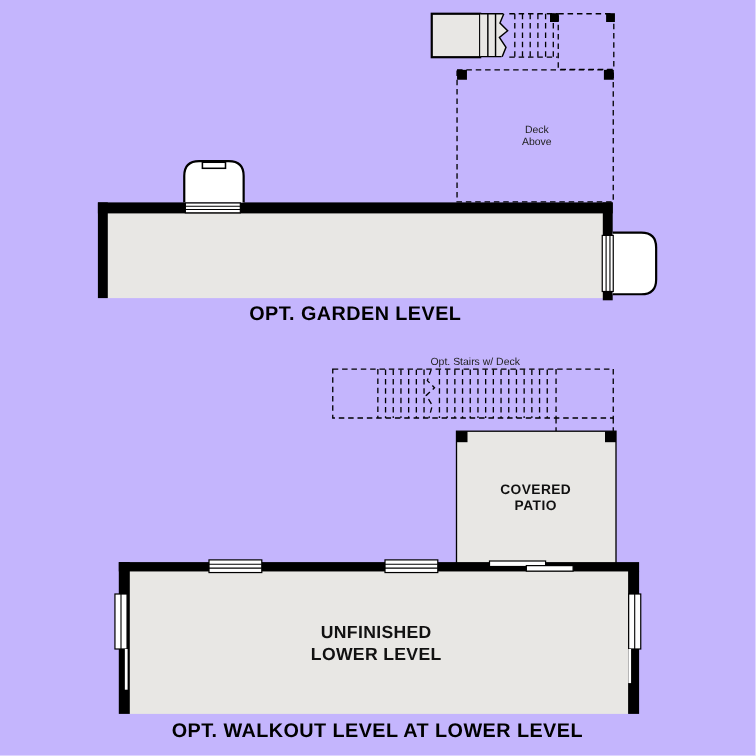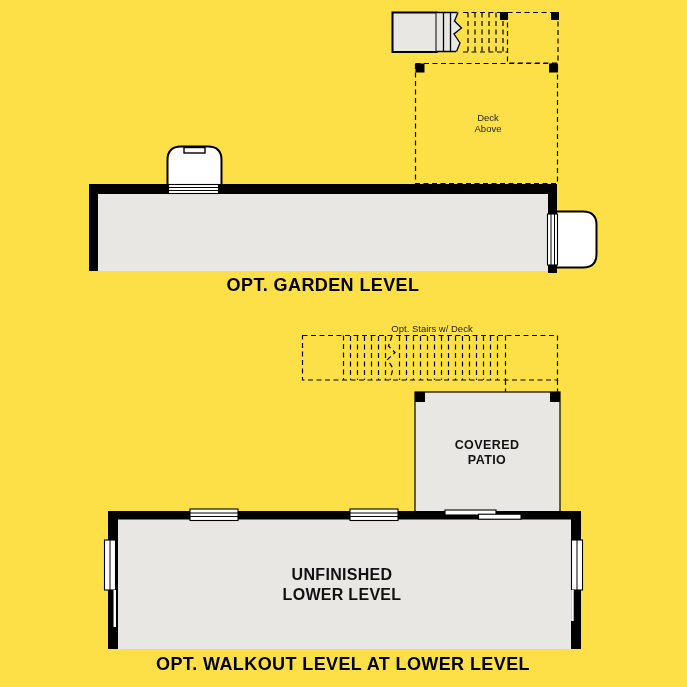--- a/index.html
+++ b/index.html
@@ -1,16 +1,16 @@
 <!DOCTYPE html>
 <html><head>
 <meta charset="utf-8">
 <style>
   html,body{margin:0;padding:0;background:#fff;}
-  .canvas{position:relative;width:687px;height:687px;background:#fde047;overflow:hidden;}
+  .canvas{position:relative;width:687px;height:687px;background:#c4b5fd;overflow:hidden;}
   .canvas svg{position:absolute;left:0;top:0;}
   .ln{stroke:#000;stroke-width:1.3;fill:none;}
   .thin{stroke:#000;stroke-width:1;fill:none;}
   .dash{stroke:#000;stroke-width:1.2;fill:none;stroke-dasharray:5 3.5;}
   .wall{fill:#000;stroke:none;}
   .post{fill:#000;stroke:none;}
   .win{fill:#fff;stroke:#000;stroke-width:1.1;}
   .well{fill:#fff;stroke:#000;stroke-width:2;}
   .lbl{font-family:"Liberation Sans",sans-serif;font-size:9.5px;fill:#222;text-anchor:middle;}
   .plbl{font-family:"Liberation Sans",sans-serif;font-weight:bold;font-size:12.5px;fill:#111;text-anchor:middle;letter-spacing:.4px;}

